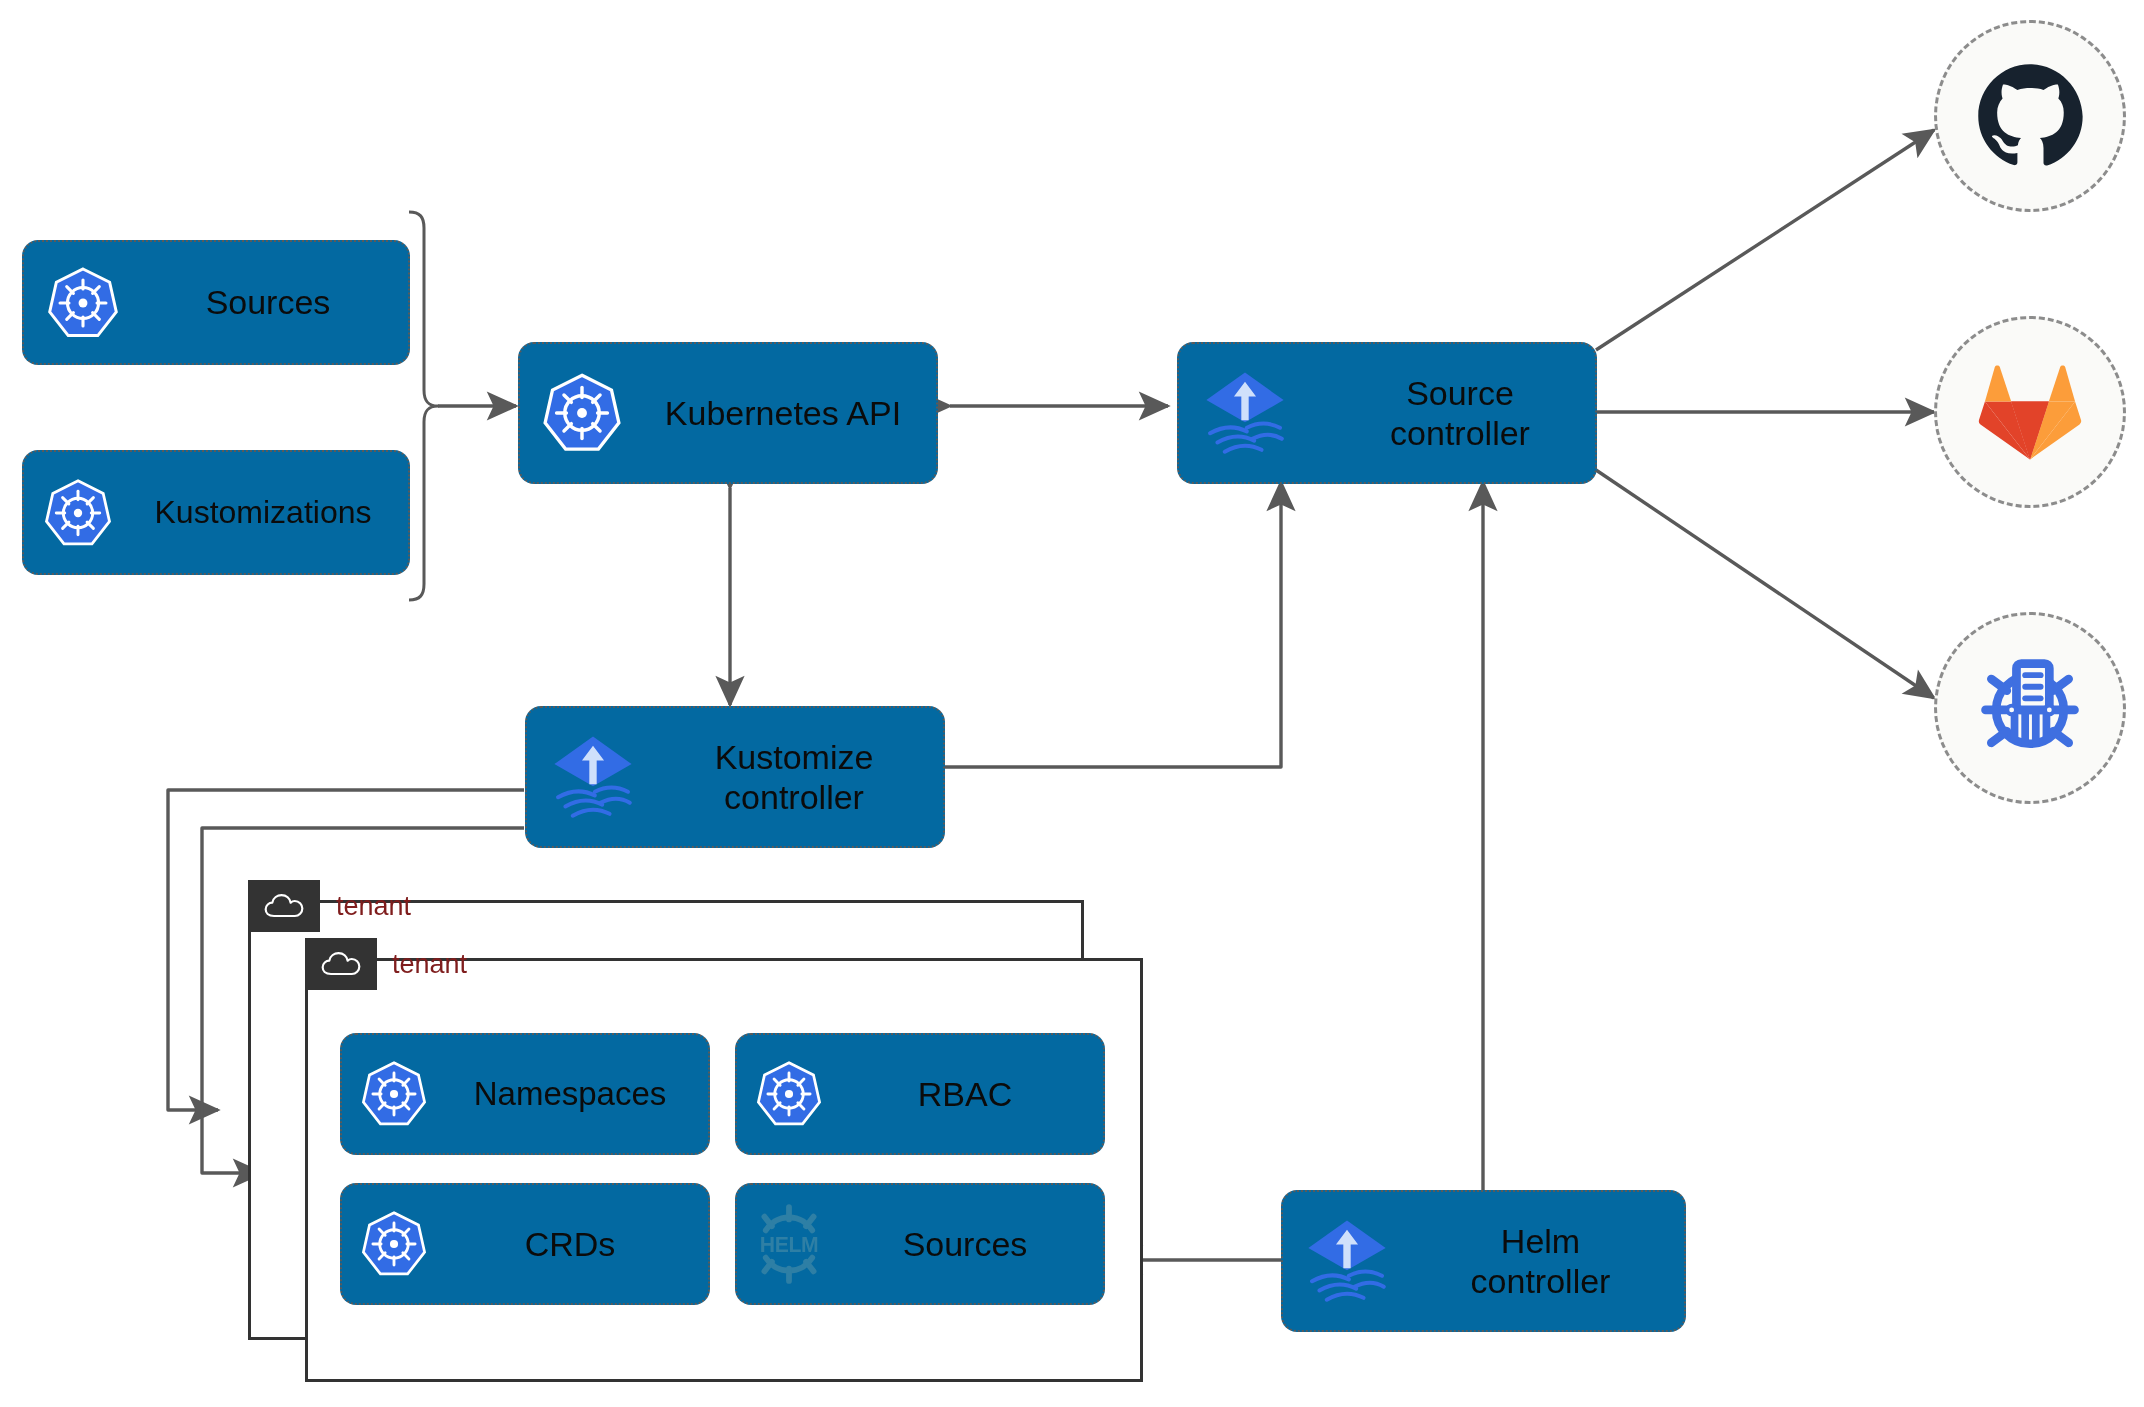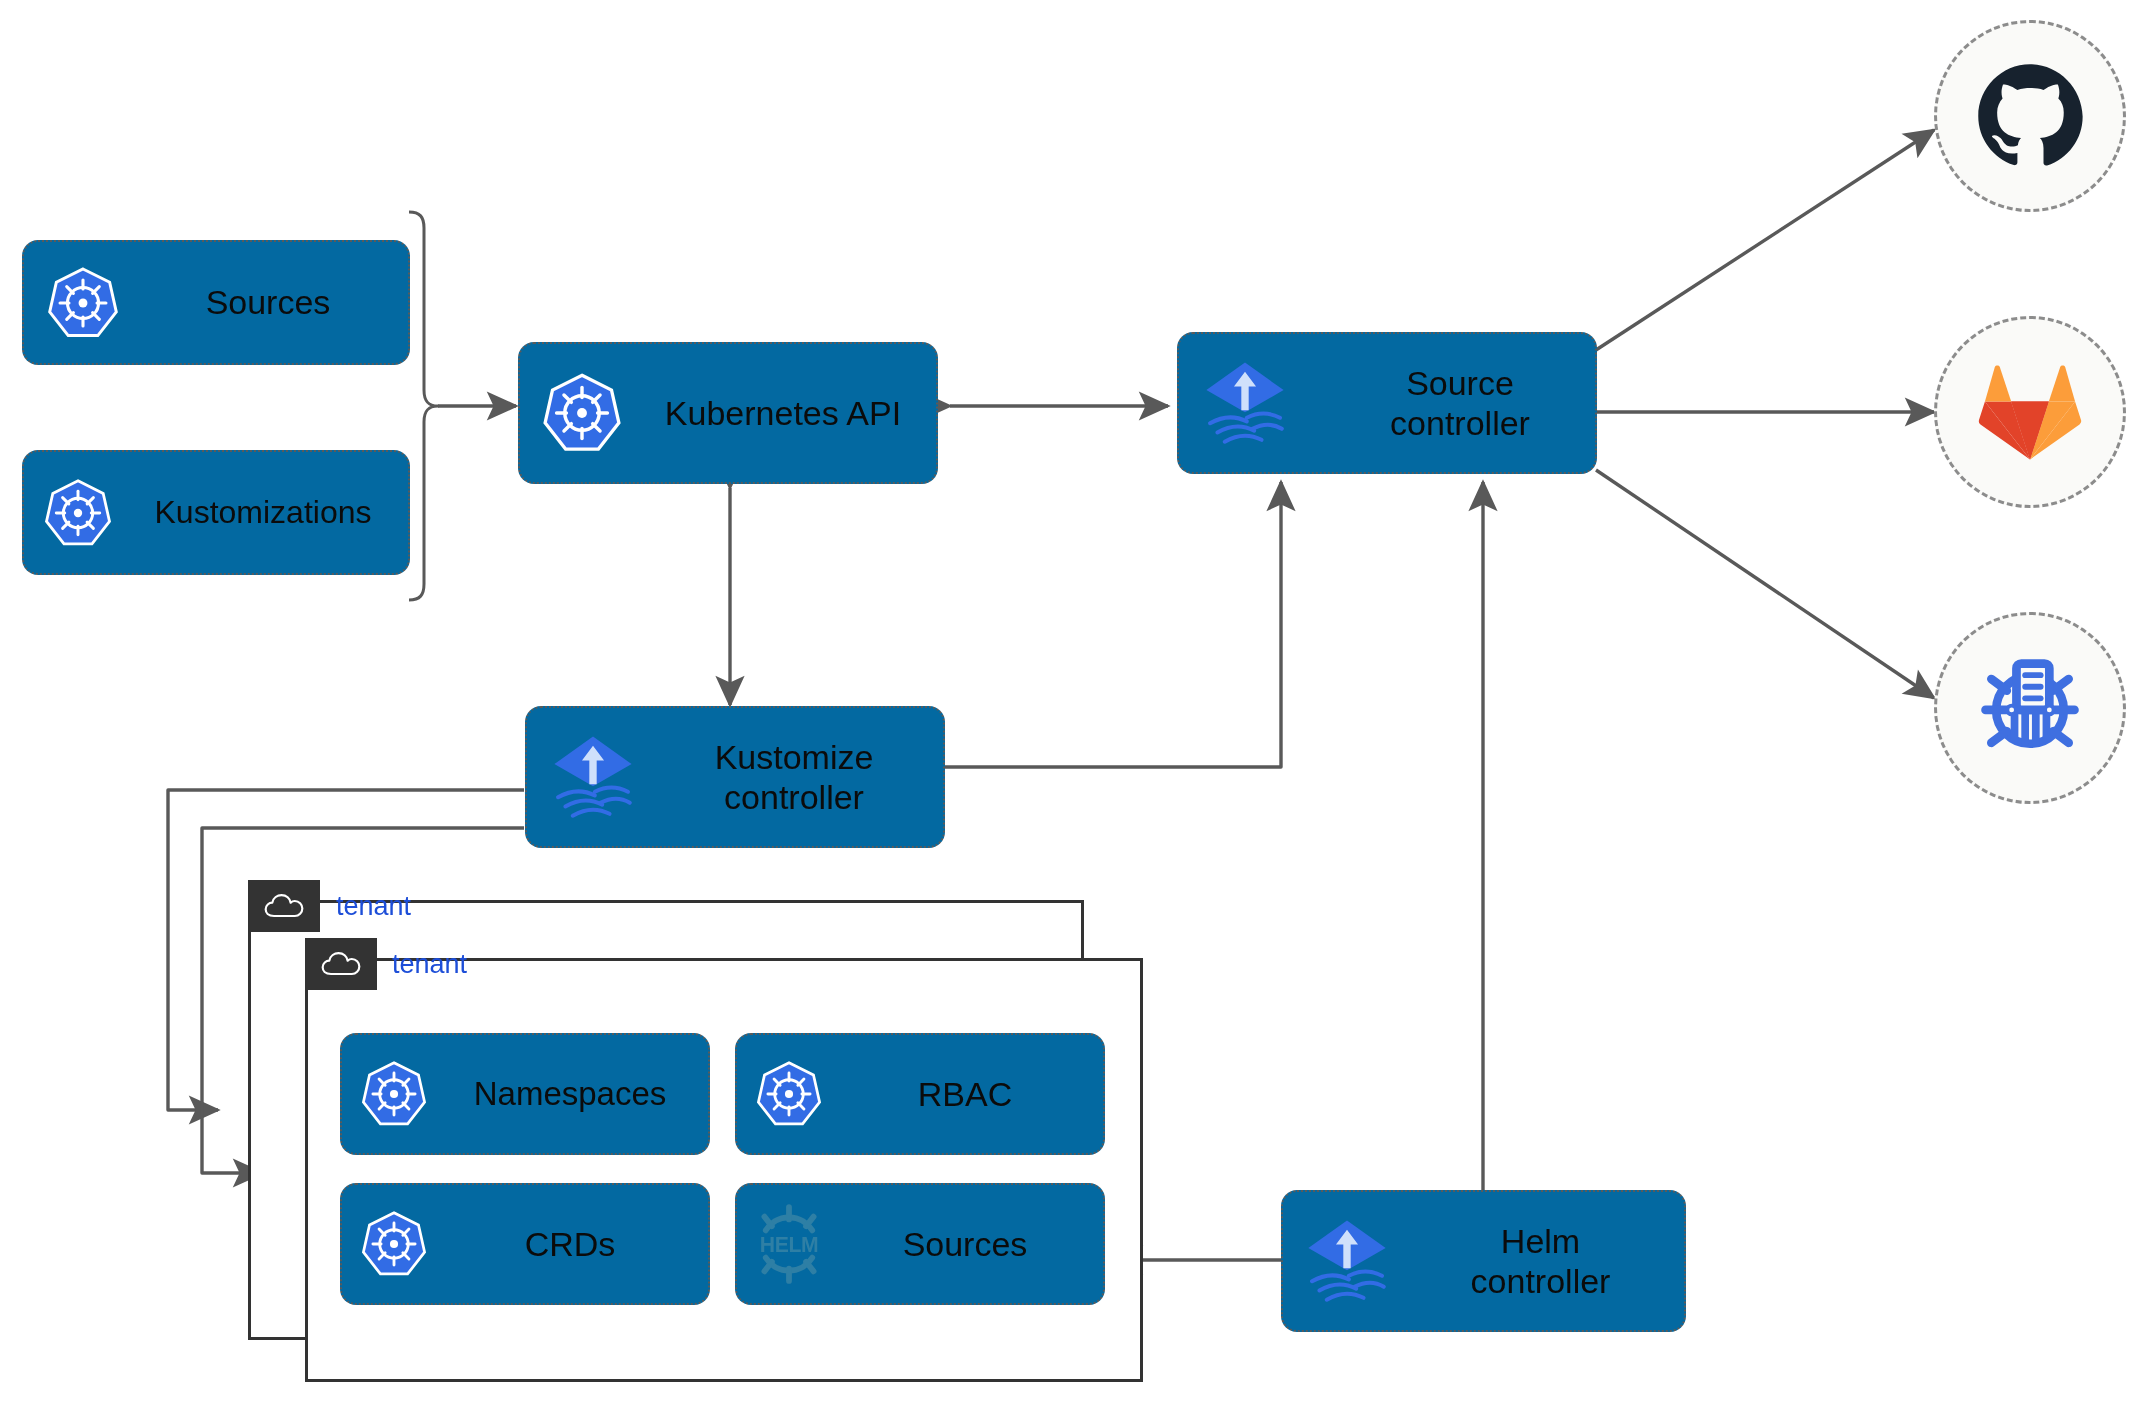--- a/index.html
+++ b/index.html
@@ -79,21 +79,21 @@
     box-sizing: border-box;
     height: 52px;
     background: #333333;
     display: flex;
     align-items: center;
     justify-content: center;
     z-index: 4;
   }
   .tenant-title {
     position: absolute;
-    color: #1d4ed8;
+    color: #7f1d1d;
     font-size: 27px;
     line-height: 52px;
     z-index: 4;
     white-space: nowrap;
   }
 
   svg { display: block; overflow: visible; }
 </style>
 </head>
 <body>
@@ -191,21 +191,21 @@
           <line x1="63" y1="63" x2="72" y2="72"></line>
           <line x1="72" y1="28" x2="63" y2="37"></line>
           <line x1="37" y1="63" x2="28" y2="72"></line>
         </g>
         <circle cx="50" cy="50" r="6" fill="#ffffff"></circle>
       </svg>
     </span>
     <span class="lbl">Kubernetes API</span>
   </div>
 
-  <div class="node" style="left:1177px; top:332px; width:420px; height:142px;gap:28px;">
+  <div class="node" style="left:1177px; top:342px; width:420px; height:142px;gap:28px;">
     <span class="ico" style="width:132px;">
       <svg width="92" height="92" viewBox="0 0 100 100" aria-hidden="true">
         <polygon points="50,6 92,36 50,60 8,36" fill="#326ce5"></polygon>
         <path d="M50,16 L62,32 L54,32 L54,58 L46,58 L46,32 L38,32 Z" fill="#cfe0fb"></path>
         <g fill="none" stroke="#326ce5" stroke-width="4.4" stroke-linecap="round">
           <path d="M12,72 C26,64 40,64 52,70"></path>
           <path d="M20,82 C34,74 48,74 60,80"></path>
           <path d="M28,92 C42,84 56,84 68,90"></path>
           <path d="M52,66 C64,60 76,60 88,66"></path>
           <path d="M58,78 C70,72 80,72 90,78"></path>

